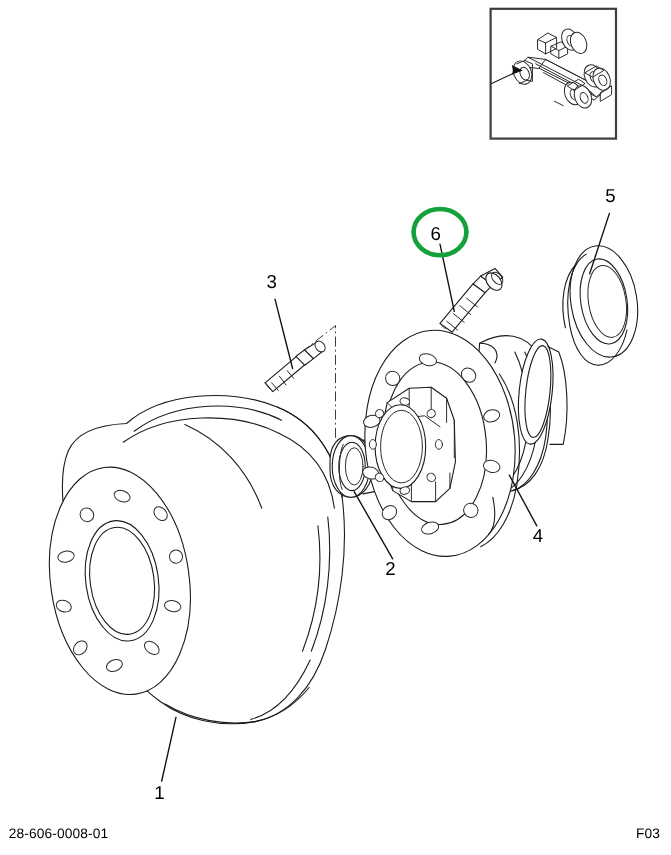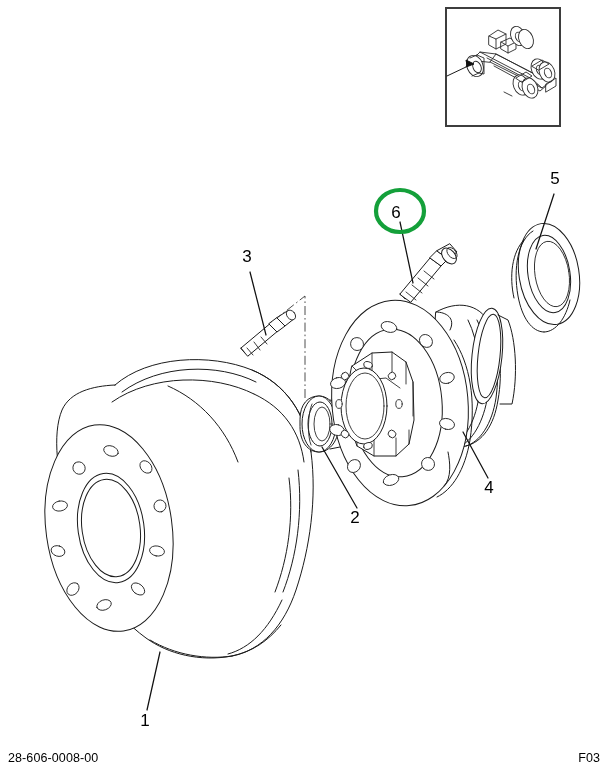--- a/index.html
+++ b/index.html
@@ -309,16 +309,16 @@
       <text class="callout-text" x="145" y="726" text-anchor="middle">1</text>
       <text class="callout-text" x="355" y="523" text-anchor="middle">2</text>
       <text class="callout-text" x="247" y="262" text-anchor="middle">3</text>
       <text class="callout-text" x="489" y="493" text-anchor="middle">4</text>
       <text class="callout-text" x="555" y="184" text-anchor="middle">5</text>
       <text class="callout-text" x="396" y="218" text-anchor="middle">6</text>
     </g>
 
   </svg>
 
-  <div class="footer-text" id="footer-left">28-606-0008-00</div>
+  <div class="footer-text" id="footer-left">28-606-0008-01</div>
   <div class="footer-text" id="footer-right">F03</div>
 
 </div>
 
 </body></html>

